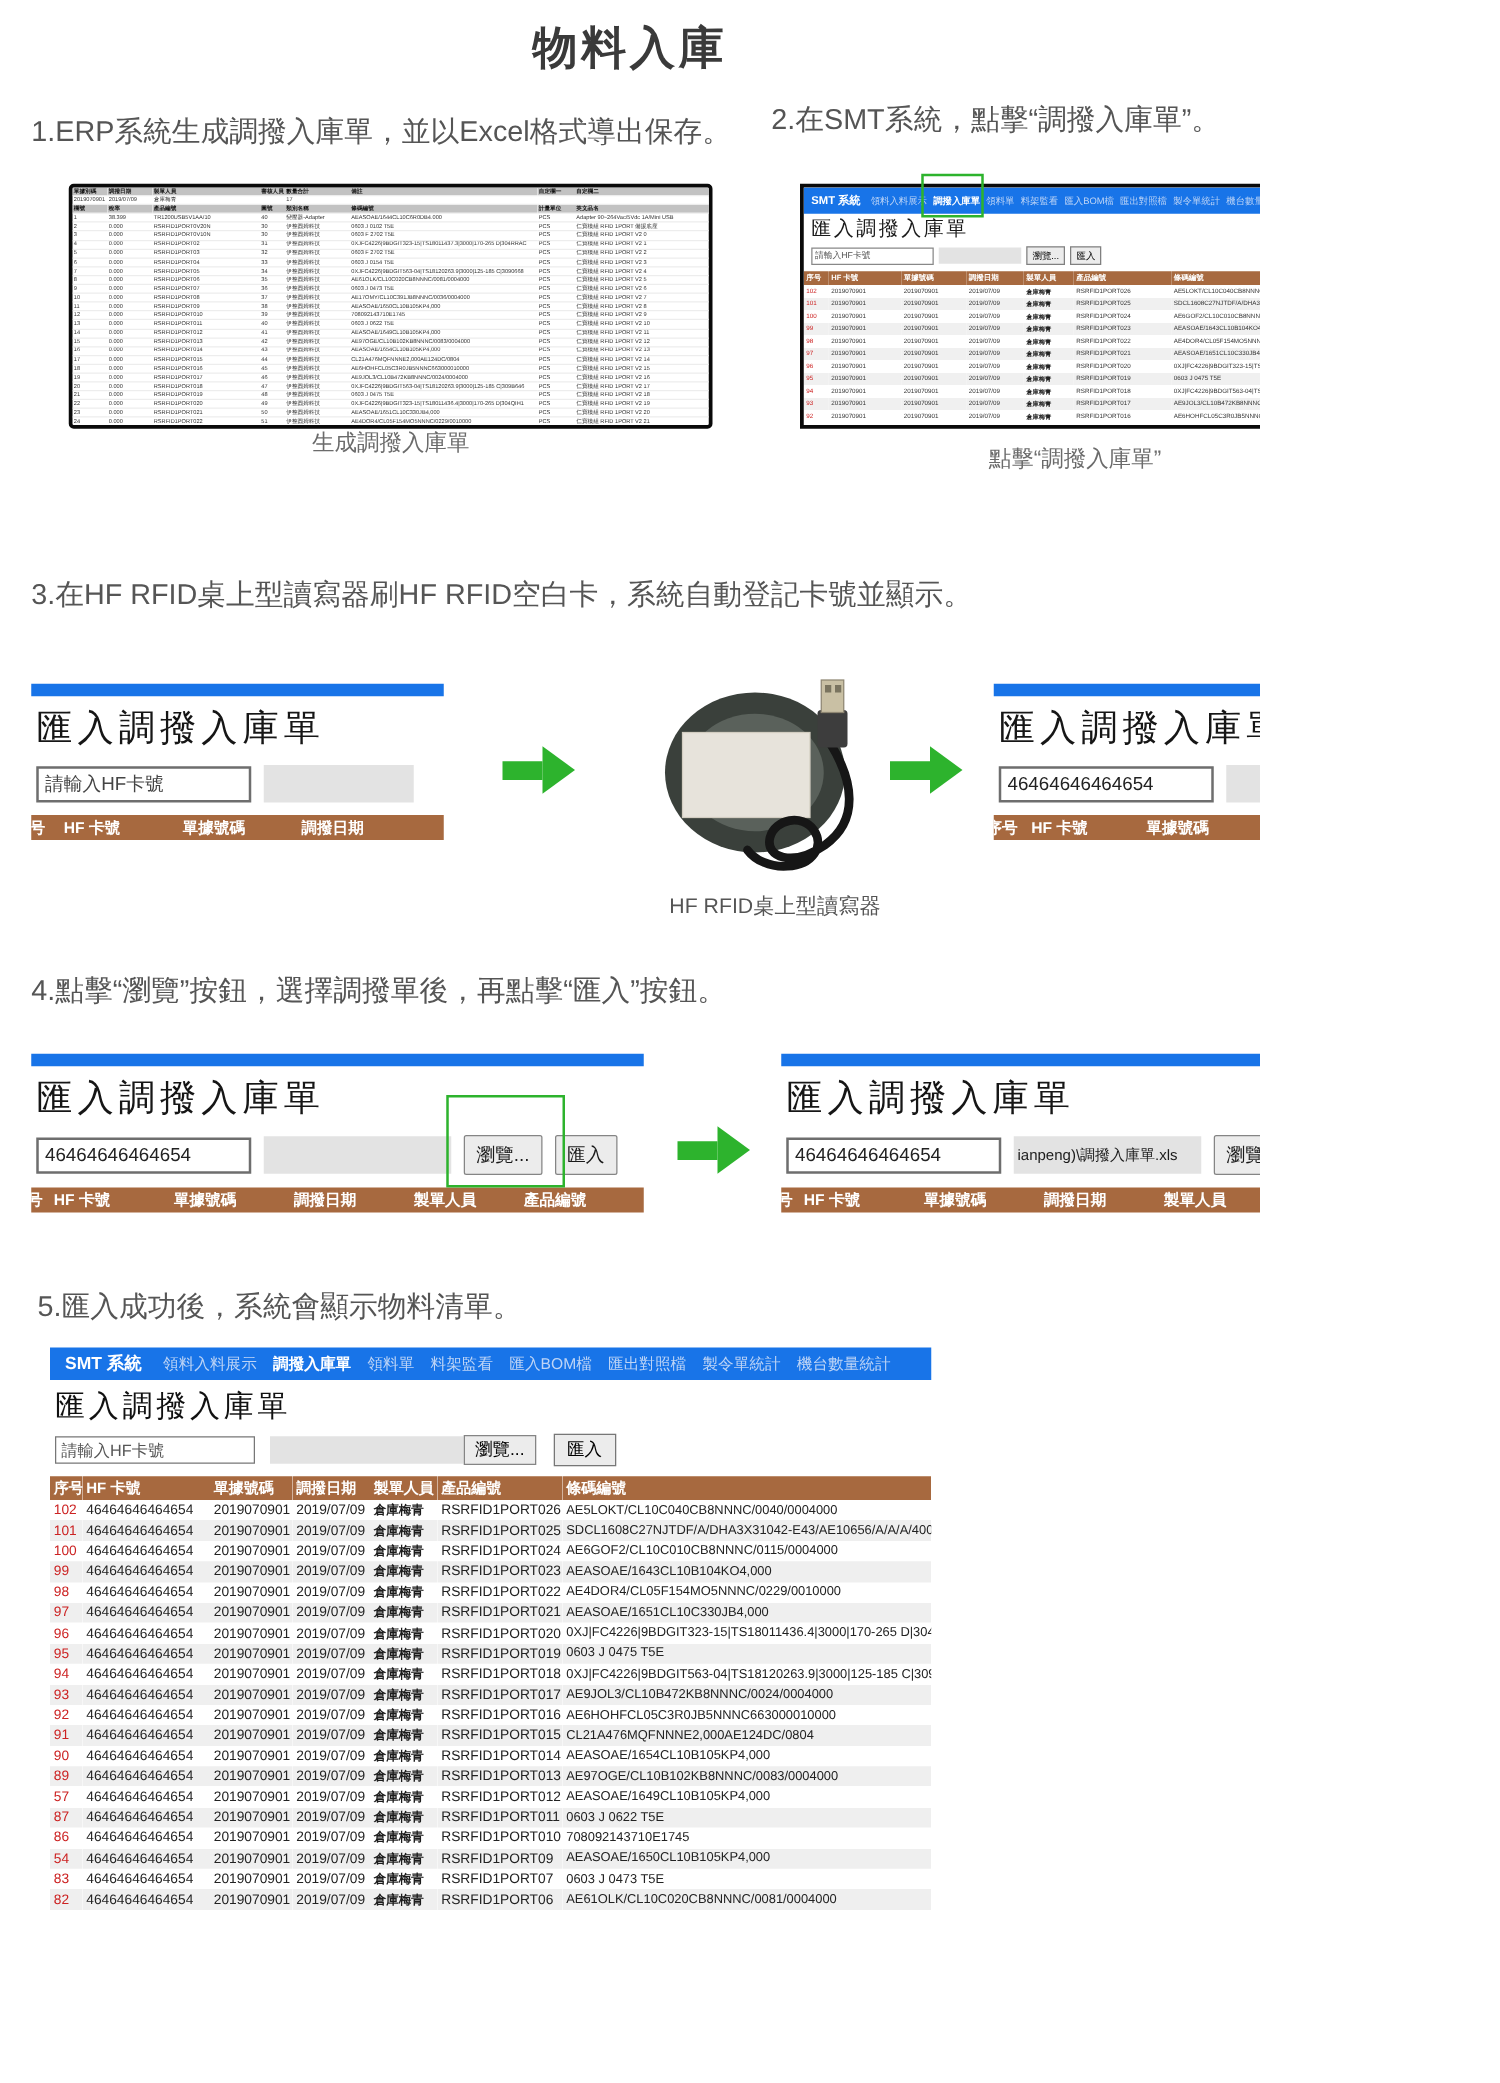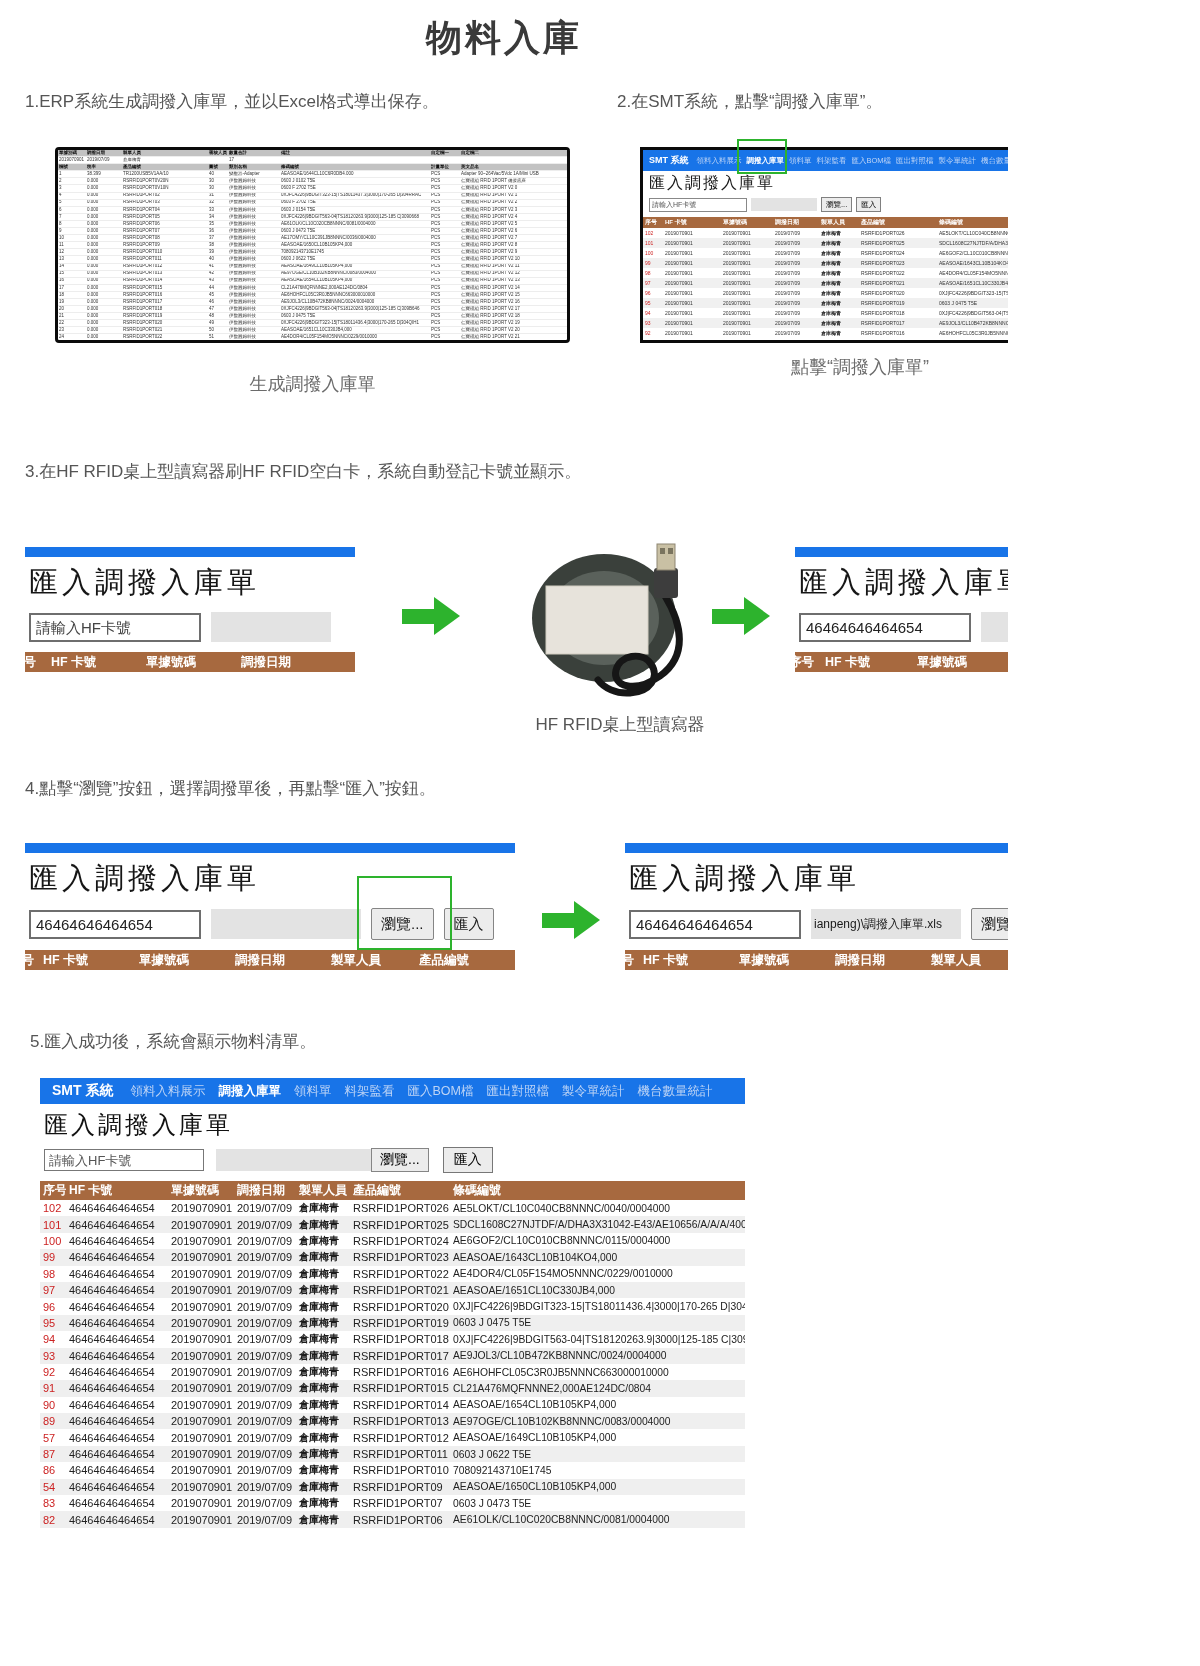--- a/index.html
+++ b/index.html
@@ -2,21 +2,21 @@
 <html><head>
 <meta charset="utf-8">
 <style>
   html,body { margin:0; padding:0; background:#ffffff; }
   body { font-family:"Liberation Sans","DejaVu Sans",sans-serif; }
   .page { position:relative; width:1008px; height:1666px; background:#fff; overflow:hidden; }
 
   .page-title { position:absolute; top:14px; left:0; width:100%; text-align:center;
     font-size:36px; font-weight:bold; color:#3a3a3a; letter-spacing:3px; }
 
-  .step-text { position:absolute; font-size:17px; color:#555; }
+  .step-text { position:absolute; font-size:23px; color:#555; }
   .caption { position:absolute; font-size:18px; color:#6b6b6b; text-align:center; }
 
   .serif { font-family:Liberation Serif, serif; }
 
   
   .erp-shot { position:absolute; left:55px; top:147px; width:515px; height:196px;
     border:3px solid #0a0a0a; border-radius:4px; background:#fff; overflow:hidden; box-sizing:border-box; }
   .erp-table { width:100%; border-collapse:collapse; table-layout:fixed; }
   .erp-table td { font-size:4.5px; line-height:1; height:6.1px; padding:0 1px; color:#333;
     white-space:nowrap; overflow:hidden; border-bottom:0.5px solid #ededed; }
@@ -103,21 +103,21 @@
   .main-table tbody td:nth-child(7) { font-size:10.3px; }
 </style>
 </head>
 <body>
 
 <div class="page">
 
   <div class="page-title">物料入庫</div>
 
   <div class="step-text" style="left:25px;top:90px;">1.ERP系統生成調撥入庫單，並以Excel格式導出保存。</div>
-  <div class="step-text" style="left:617px;top:90px;text-align:center;">2.在SMT系統，點擊“調撥入庫單”。</div>
+  <div class="step-text" style="left:617px;top:80px;text-align:center;">2.在SMT系統，點擊“調撥入庫單”。</div>
 
   <div class="erp-shot">
     <table class="erp-table">
       <colgroup>
           <col style="width:28px">
           <col style="width:36px">
           <col style="width:86px">
           <col style="width:20px">
           <col style="width:52px">
           <col style="width:150px">
@@ -401,21 +401,21 @@
             <td>RSRFID1PORT023</td>
             <td>52</td>
             <td>伊整圓姆科技</td>
             <td>AEASOAE/1643CL10B104KO4,000</td>
             <td>PCS</td>
             <td>仁寶模組 RFID 1PORT V2 22</td>
           </tr>
         </tbody>
     </table>
   </div>
-  <div class="caption" style="left:55px;top:372px;width:515px;">生成調撥入庫單</div>
+  <div class="caption" style="left:55px;top:342px;width:515px;">生成調撥入庫單</div>
 
   <div class="smt-mini">
     <div class="mini-nav">
       <span class="brand">SMT 系統</span>
       <span style="display:flex;gap:5px;">
           <span class="menu-item">領料入料展示</span>
           <span class="menu-item active">調撥入庫單</span>
           <span class="menu-item">領料單</span>
           <span class="menu-item">料架監看</span>
           <span class="menu-item">匯入BOM檔</span>

